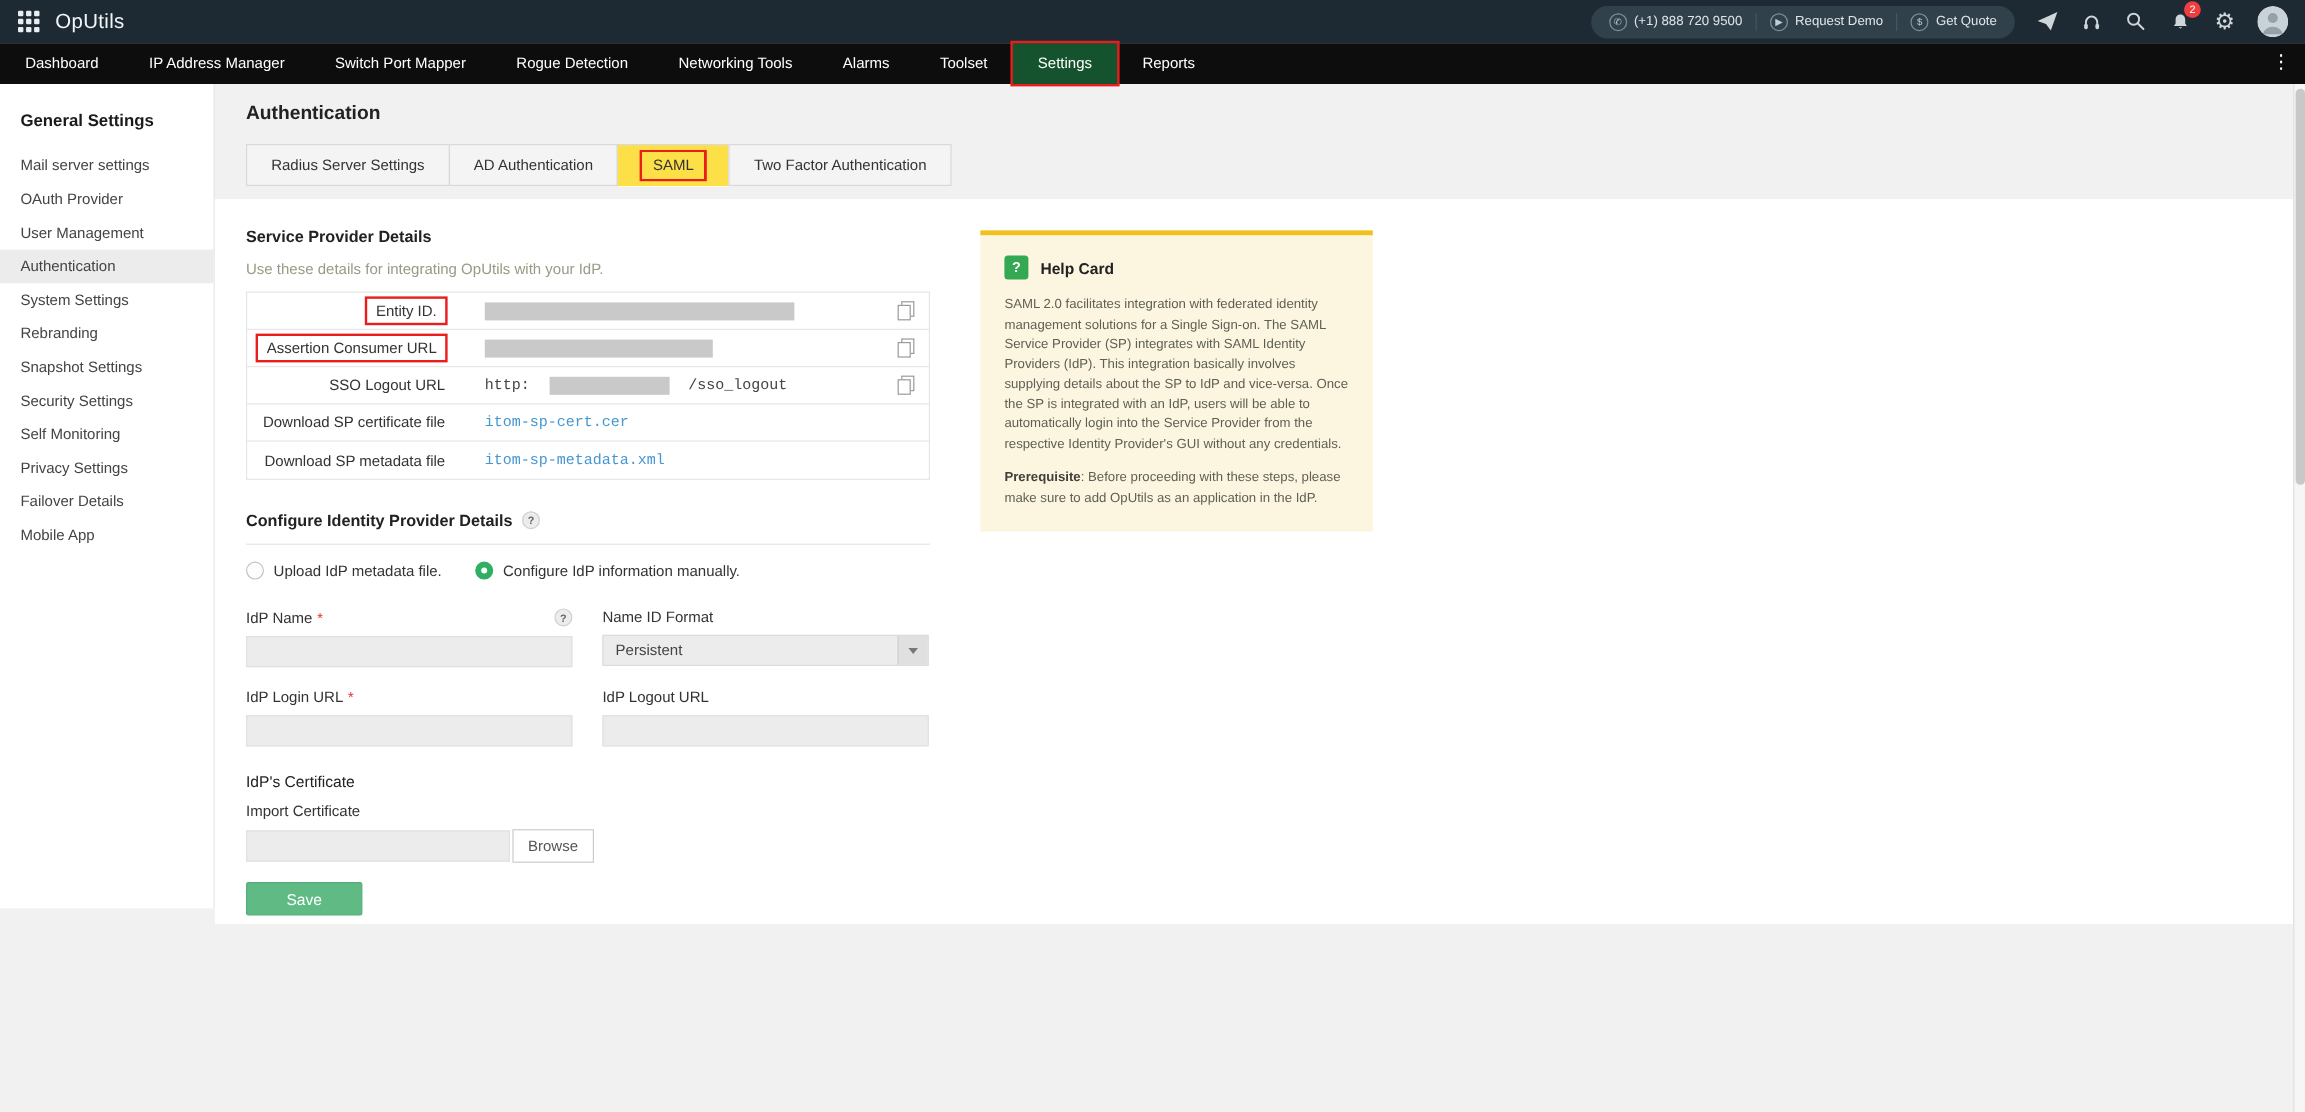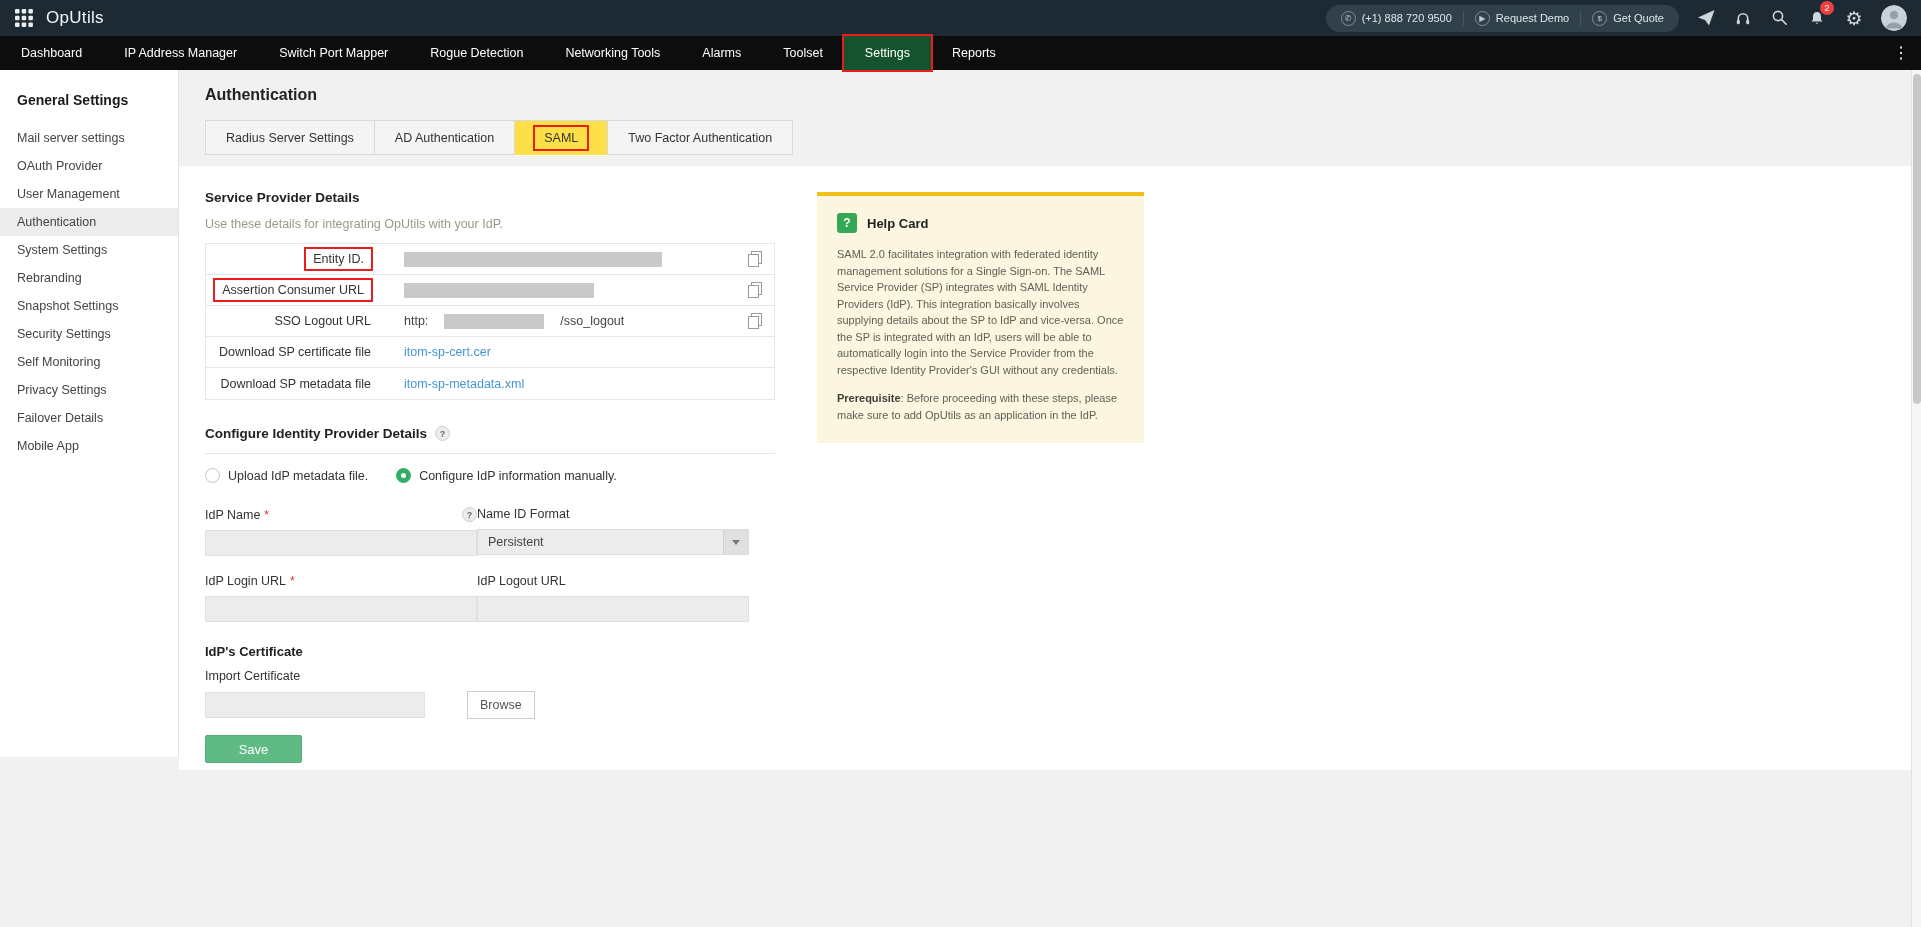--- a/index.html
+++ b/index.html
@@ -49,55 +49,55 @@
 
   .section-title { font-size:13.5px; font-weight:bold; color:#222; display:flex; align-items:center; gap:8px; }
   .subtitle { margin-top:12px; font-size:12.5px; color:#9a9a85; }
 
   
   .sp-table { margin-top:12px; width:570px; border:1px solid #e7e7e7; }
   .t-row { display:flex; align-items:center; height:31px; border-bottom:1px solid #e7e7e7; }
   .t-row:last-child { border-bottom:none; }
   .t-label { width:165px; text-align:right; font-size:12.5px; color:#333; flex:0 0 165px; }
   .t-label .red-box { display:inline-block; padding:3px 7px; background:#fff; }
-  .t-value { flex:1; display:flex; align-items:center; padding-left:33px; padding-right:12px; font-size:12.5px; color:#444; gap:16px; }
+  .t-value { flex:1; display:flex; align-items:center; padding-left:33px; padding-right:12px; font-size:12.5px; color:#444; gap:16px;font-family:Liberation Mono, monospace; }
   .redact { display:inline-block; height:15px; background:#c9c9c9; }
   .w258 { width:258px; } .w190 { width:190px; } .w100 { width:100px; }
   .spacer { flex:1; }
   .copy-icon { position:relative; width:14px; height:16px; display:inline-block; cursor:pointer; flex:0 0 14px; }
   .copy-icon::before { content:""; position:absolute; top:0; right:0; width:9px; height:11px; border:1px solid #9a9a9a; }
   .copy-icon::after { content:""; position:absolute; bottom:0; left:0; width:9px; height:11px; border:1px solid #9a9a9a; background:#fff; }
   .file-link { color:#4596d1; font-size:12.5px; text-decoration:none; cursor:pointer; }
 
   .hr { width:570px; border-top:1px solid #e5e5e5; margin-top:12px; }
   .cfg-title { margin-top:26px; }
 
   .q-circle { width:15px; height:15px; border-radius:50%; background:#ececec; border:1px solid #cfcfcf; color:#666; font-size:9px; font-weight:bold; display:inline-flex; align-items:center; justify-content:center; cursor:pointer; flex:0 0 15px; }
 
   .radio-row { margin-top:14px; display:flex; align-items:center; gap:28px; }
   .radio-group { display:flex; align-items:center; gap:8px; cursor:pointer; }
   .radio { width:15px; height:15px; border-radius:50%; border:1px solid #c3c3c3; background:#fdfdfd; display:inline-block; position:relative; flex:0 0 15px; }
   .radio.selected { background:#2fae64; border-color:#2fae64; }
   .radio.selected::after { content:""; position:absolute; top:50%; left:50%; width:5px; height:5px; margin:-2.5px 0 0 -2.5px; border-radius:50%; background:#fff; }
   .radio-label { font-size:12.5px; color:#333; }
 
-  .fields { margin-top:24px; display:flex; }
+  .fields { margin-top:24px; display:flex; gap:25px; }
   .fcol { width:272px; }
   .flabel-row { display:flex; align-items:center; margin-bottom:8px; font-size:12.5px; color:#333; gap:4px; }
   .req { color:#e03131; font-size:12px; }
   .flabel-row .q-circle { margin-left:auto; }
   .text-input { width:100%; height:26px; background:#ececec; border:1px solid #e0e0e0; font-size:12.5px; color:#444; padding:0 8px; outline:none; }
   .select { position:relative; width:100%; height:26px; background:#ececec; border:1px solid #dcdcdc; line-height:24px; padding:0 10px; font-size:12.5px; color:#444; cursor:pointer; }
   .select .dd { position:absolute; right:0; top:0; width:25px; height:100%; background:#e0e0e0; border-left:1px solid #d0d0d0; }
   .select .dd::after { content:""; position:absolute; left:50%; top:50%; margin:-2px 0 0 -4px; border-left:4px solid transparent; border-right:4px solid transparent; border-top:5px solid #777; }
   .row2 { margin-top:18px; }
 
-  .cert-title { margin-top:22px; font-size:13px; font-weight:bold; color:#222; }
+  .cert-title { margin-top:22px; font-size:13px; font-weight:normal; color:#222; }
   .import-label { margin-top:10px; font-size:12.5px; color:#333; }
-  .import-row { margin-top:8px; display:flex; align-items:center;gap:40px; }
+  .import-row { margin-top:8px; display:flex; align-items:center; }
   .import-row .text-input { width:220px; }
   .browse-btn { height:28px; padding:0 12px; background:#fff; border:1px solid #ccc; font-size:12.5px; color:#555; margin-left:2px; cursor:pointer; font-family:"Liberation Sans", sans-serif; }
   .save-btn { margin-top:16px; width:97px; height:28px; background:#5fba84; border:1px solid #54ad79; color:#fff; font-size:13px; cursor:pointer; border-radius:2px; font-family:"Liberation Sans", sans-serif; }
 
   
   .help-card { position:absolute; left:638px; top:26px; width:327px; background:#fcf6e0; border-top:4px solid #f2c01d; padding:17px 20px 20px; }
   .help-head { display:flex; align-items:center; gap:10px; margin-bottom:13px; }
   .help-q { width:20px; height:20px; border-radius:3px; background:#35a854; color:#fff; font-size:12px; font-weight:bold; display:flex; align-items:center; justify-content:center; }
   .help-title { font-size:13px; font-weight:bold; color:#222; }
   .help-body { font-size:11px; color:#5f5f55; line-height:1.5; }

